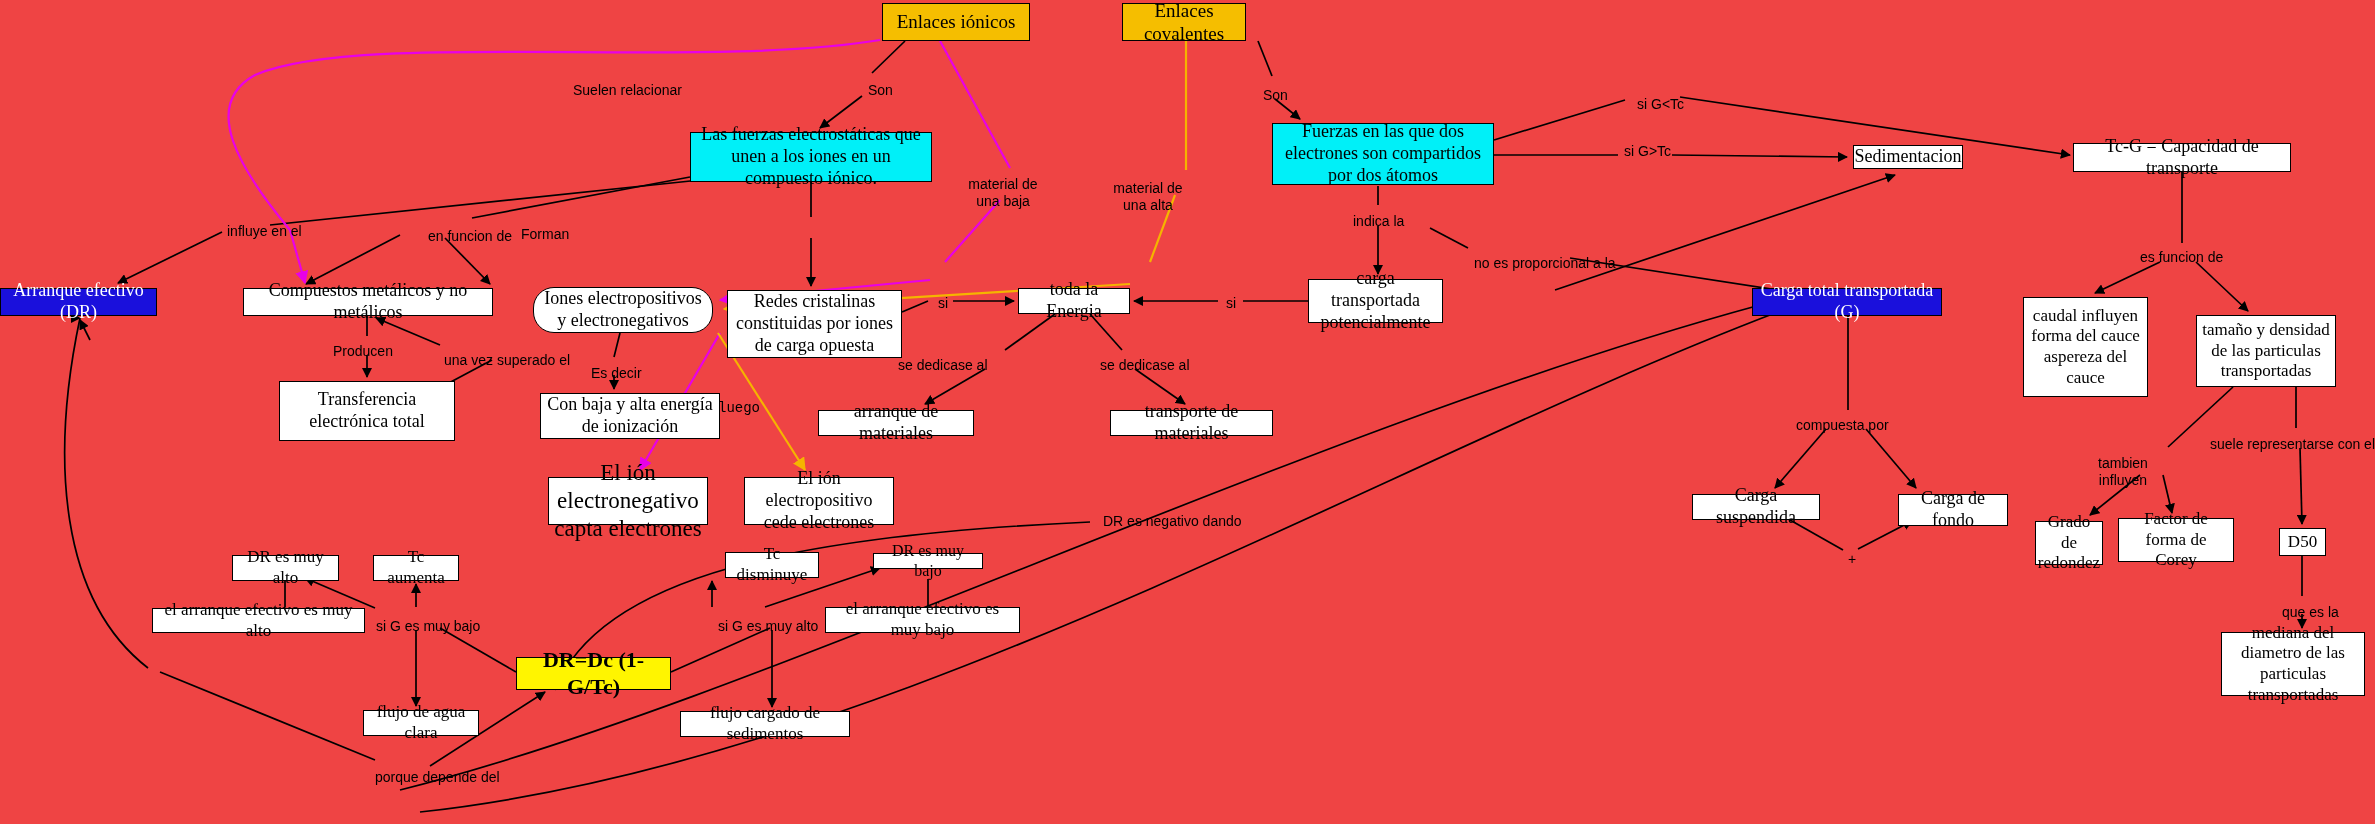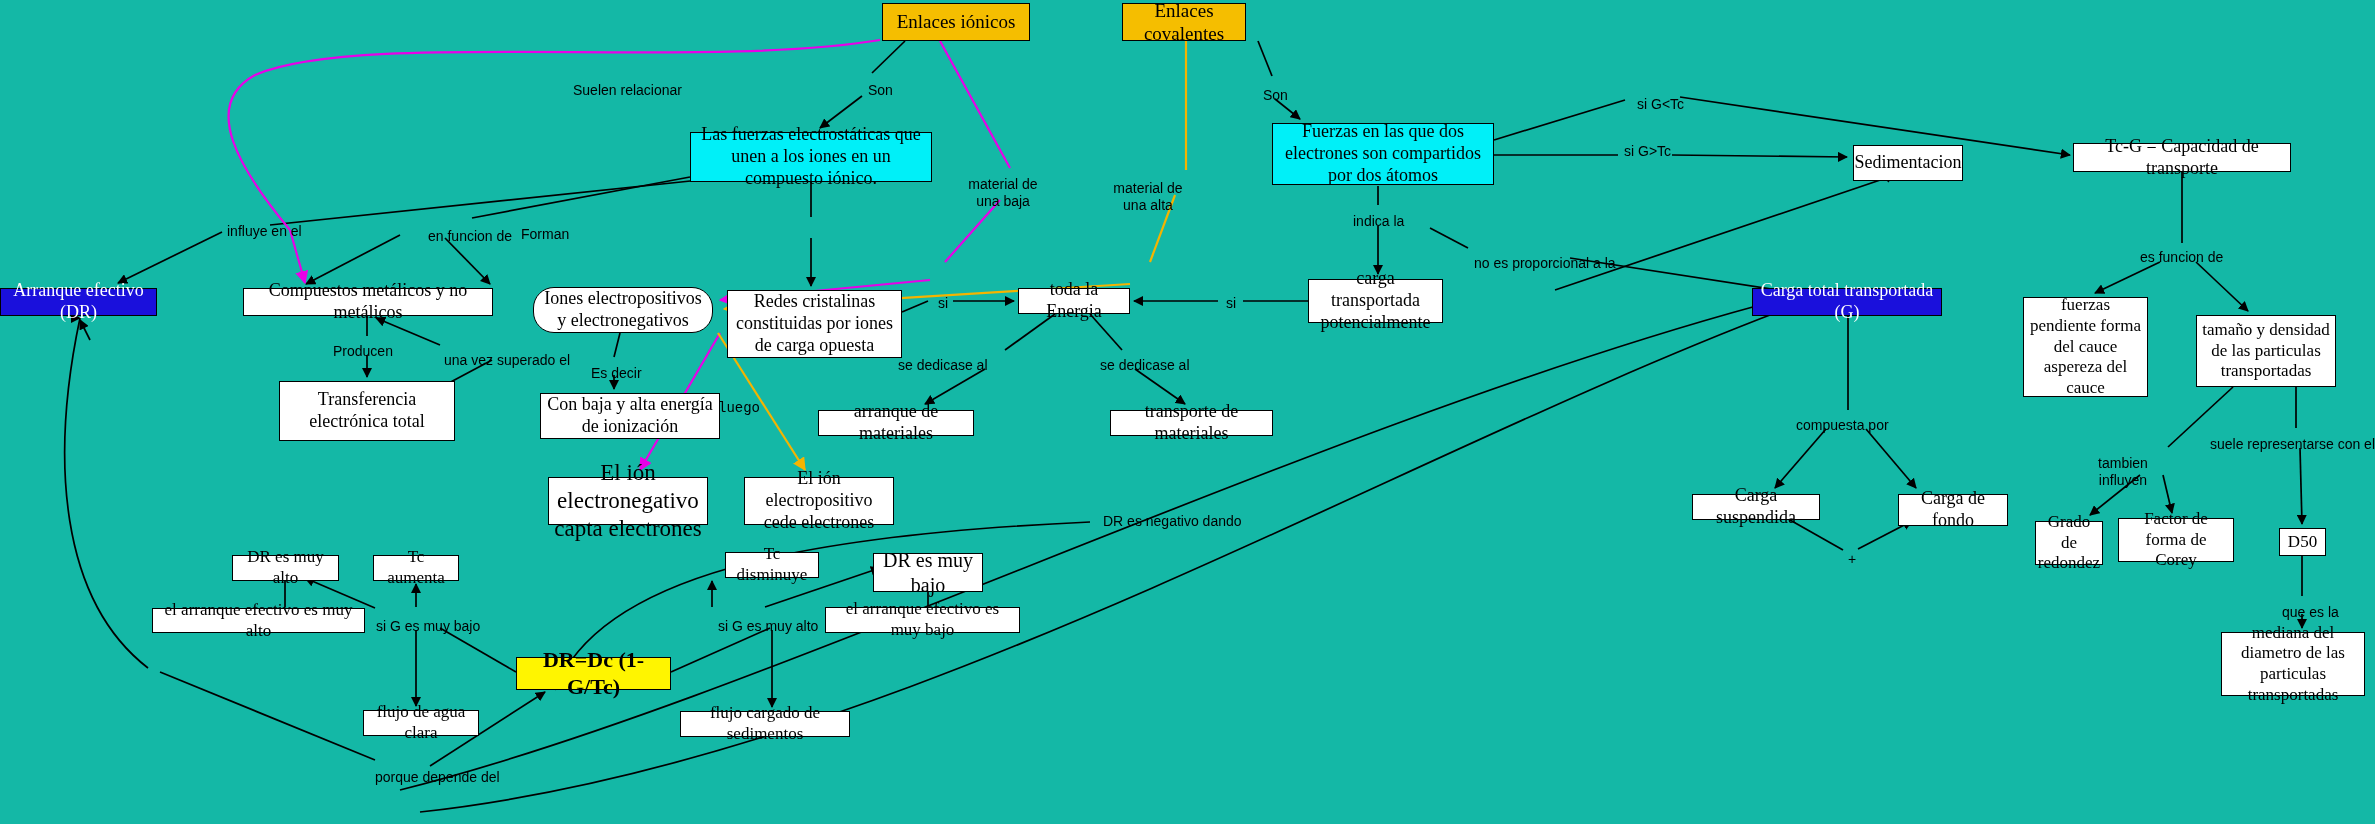--- a/index.html
+++ b/index.html
@@ -4,21 +4,21 @@
 <style>
   html, body {
     margin: 0;
     padding: 0;
     background: #ffffff;
   }
   #canvas {
     position: relative;
     width: 2375px;
     height: 824px;
-    background: #14b8a6;
+    background: #ef4444;
     font-family: "Liberation Serif", serif;
     overflow: hidden;
   }
   #edges {
     position: absolute;
     left: 0; top: 0;
     width: 2375px;
     height: 824px;
     pointer-events: none;
   }
@@ -186,46 +186,46 @@
       <path d="M 1130 284 L 724 309" marker-end="url(#aho)"></path>
       <path d="M 718 333 L 805 470" marker-end="url(#aho)"></path>
     </g>
   </svg>
 
   <div id="nodes-layer">
       <div class="node gold" style="left: 882px; top: 3px; width: 148px; height: 38px; font-size: 19px;">Enlaces iónicos</div>
       <div class="node gold" style="left: 1122px; top: 3px; width: 124px; height: 38px; font-size: 19px;">Enlaces covalentes</div>
       <div class="node cyan" style="left: 690px; top: 132px; width: 242px; height: 50px; font-size: 18px;">Las fuerzas electrostáticas que unen a los iones en un compuesto iónico.</div>
       <div class="node cyan" style="left: 1272px; top: 123px; width: 222px; height: 62px; font-size: 18px;">Fuerzas en las que dos electrones son compartidos por dos átomos</div>
-      <div class="node" style="left: 1853px; top: 145px; width: 110px; height: 36px; font-size: 18px;">Sedimentacion</div>
+      <div class="node" style="left: 1853px; top: 145px; width: 110px; height: 24px; font-size: 18px;">Sedimentacion</div>
       <div class="node" style="left: 2073px; top: 143px; width: 218px; height: 29px; font-size: 18px;">Tc-G = Capacidad de transporte</div>
       <div class="node blue" style="left: 0px; top: 288px; width: 157px; height: 28px; font-size: 18px;">Arranque efectivo (DR)</div>
       <div class="node" style="left: 243px; top: 288px; width: 250px; height: 28px; font-size: 18px;">Compuestos metálicos y no metálicos</div>
       <div class="node" style="left: 533px; top: 287px; width: 180px; height: 46px; font-size: 18px; border-radius: 21px;">Iones  electropositivos y electronegativos</div>
       <div class="node" style="left: 727px; top: 290px; width: 175px; height: 68px; font-size: 18px;">Redes cristalinas constituidas por iones de carga opuesta</div>
       <div class="node" style="left: 1018px; top: 288px; width: 112px; height: 26px; font-size: 18px;">toda la Energia</div>
       <div class="node" style="left: 1308px; top: 279px; width: 135px; height: 44px; font-size: 18px;">carga transportada potencialmente</div>
       <div class="node blue" style="left: 1752px; top: 288px; width: 190px; height: 28px; font-size: 18px;">Carga total transportada (G)</div>
-      <div class="node" style="left: 2023px; top: 297px; width: 125px; height: 100px; font-size: 17px;">fuerzas pendiente forma del cauce aspereza del cauce</div>
+      <div class="node" style="left: 2023px; top: 297px; width: 125px; height: 100px; font-size: 17px;">caudal influyen forma del cauce aspereza del cauce</div>
       <div class="node" style="left: 2196px; top: 315px; width: 140px; height: 72px; font-size: 17px;">tamaño y densidad de las particulas transportadas</div>
       <div class="node" style="left: 279px; top: 381px; width: 176px; height: 60px; font-size: 18px;">Transferencia electrónica total</div>
       <div class="node" style="left: 540px; top: 393px; width: 180px; height: 46px; font-size: 18px;">Con baja y alta energía de ionización</div>
       <div class="node" style="left: 818px; top: 410px; width: 156px; height: 26px; font-size: 18px;">arranque de materiales</div>
       <div class="node" style="left: 1110px; top: 410px; width: 163px; height: 26px; font-size: 18px;">transporte de materiales</div>
       <div class="node" style="left: 548px; top: 477px; width: 160px; height: 48px; font-size: 23px;">El ión electronegativo capta electrones</div>
       <div class="node" style="left: 744px; top: 477px; width: 150px; height: 48px; font-size: 18px;">El ión electropositivo cede electrones</div>
       <div class="node" style="left: 1692px; top: 494px; width: 128px; height: 26px; font-size: 18px;">Carga suspendida</div>
       <div class="node" style="left: 1898px; top: 494px; width: 110px; height: 32px; font-size: 18px;">Carga de fondo</div>
       <div class="node" style="left: 2035px; top: 521px; width: 68px; height: 44px; font-size: 17px;">Grado de redondez</div>
       <div class="node" style="left: 2118px; top: 518px; width: 116px; height: 44px; font-size: 17px;">Factor de forma de Corey</div>
       <div class="node" style="left: 2279px; top: 528px; width: 47px; height: 28px; font-size: 17px;">D50</div>
       <div class="node" style="left: 232px; top: 555px; width: 107px; height: 26px; font-size: 17px;">DR es muy alto</div>
       <div class="node" style="left: 373px; top: 555px; width: 86px; height: 26px; font-size: 17px;">Tc aumenta</div>
       <div class="node" style="left: 725px; top: 552px; width: 94px; height: 26px; font-size: 17px;">Tc disminuye</div>
-      <div class="node" style="left: 873px; top: 553px; width: 110px; height: 39px; font-size: 20px;">DR es muy bajo</div>
+      <div class="node" style="left: 873px; top: 553px; width: 110px; height: 16px; font-size: 16px;">DR es muy bajo</div>
       <div class="node" style="left: 152px; top: 608px; width: 213px; height: 25px; font-size: 17px;">el arranque efectivo es muy alto</div>
       <div class="node" style="left: 825px; top: 607px; width: 195px; height: 26px; font-size: 17px;">el arranque efectivo es muy bajo</div>
       <div class="node" style="left: 2221px; top: 632px; width: 144px; height: 64px; font-size: 17px;">mediana del diametro de las particulas transportadas</div>
       <div class="node yellow" style="left: 516px; top: 657px; width: 155px; height: 33px; font-size: 22px;">DR=Dc (1-G/Tc)</div>
       <div class="node" style="left: 363px; top: 710px; width: 116px; height: 26px; font-size: 17px;">flujo de agua clara</div>
       <div class="node" style="left: 680px; top: 711px; width: 170px; height: 26px; font-size: 17px;">flujo cargado de sedimentos</div>
     </div>
 
   <div id="labels-layer">
       <div class="lbl" style="left: 573px; top: 82px;">Suelen relacionar</div>

